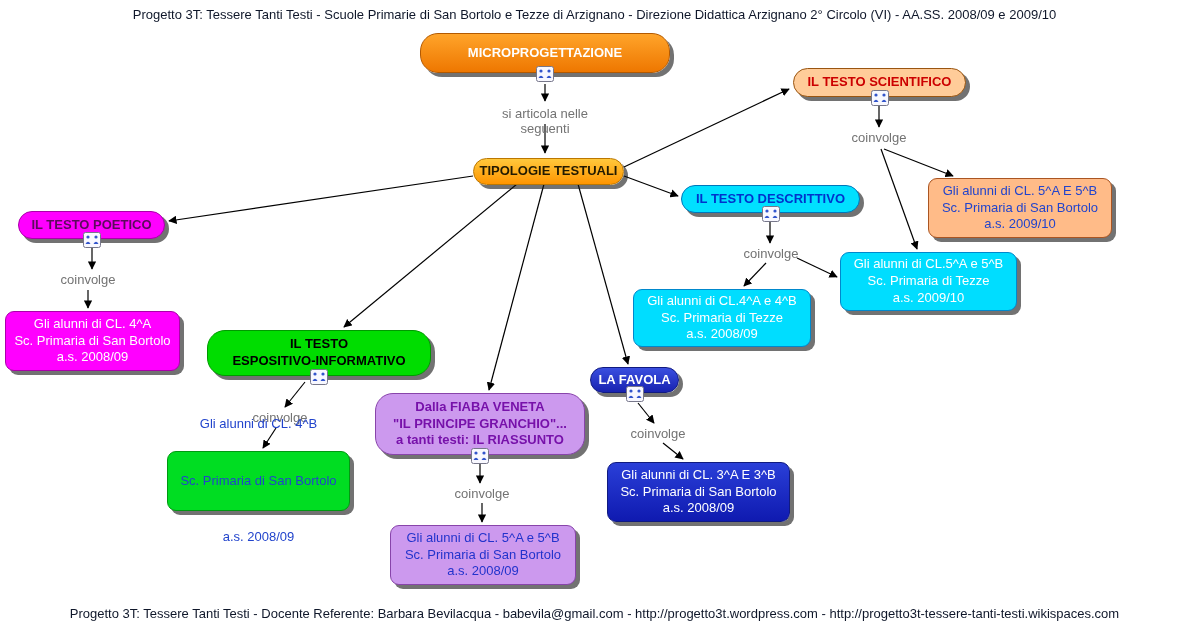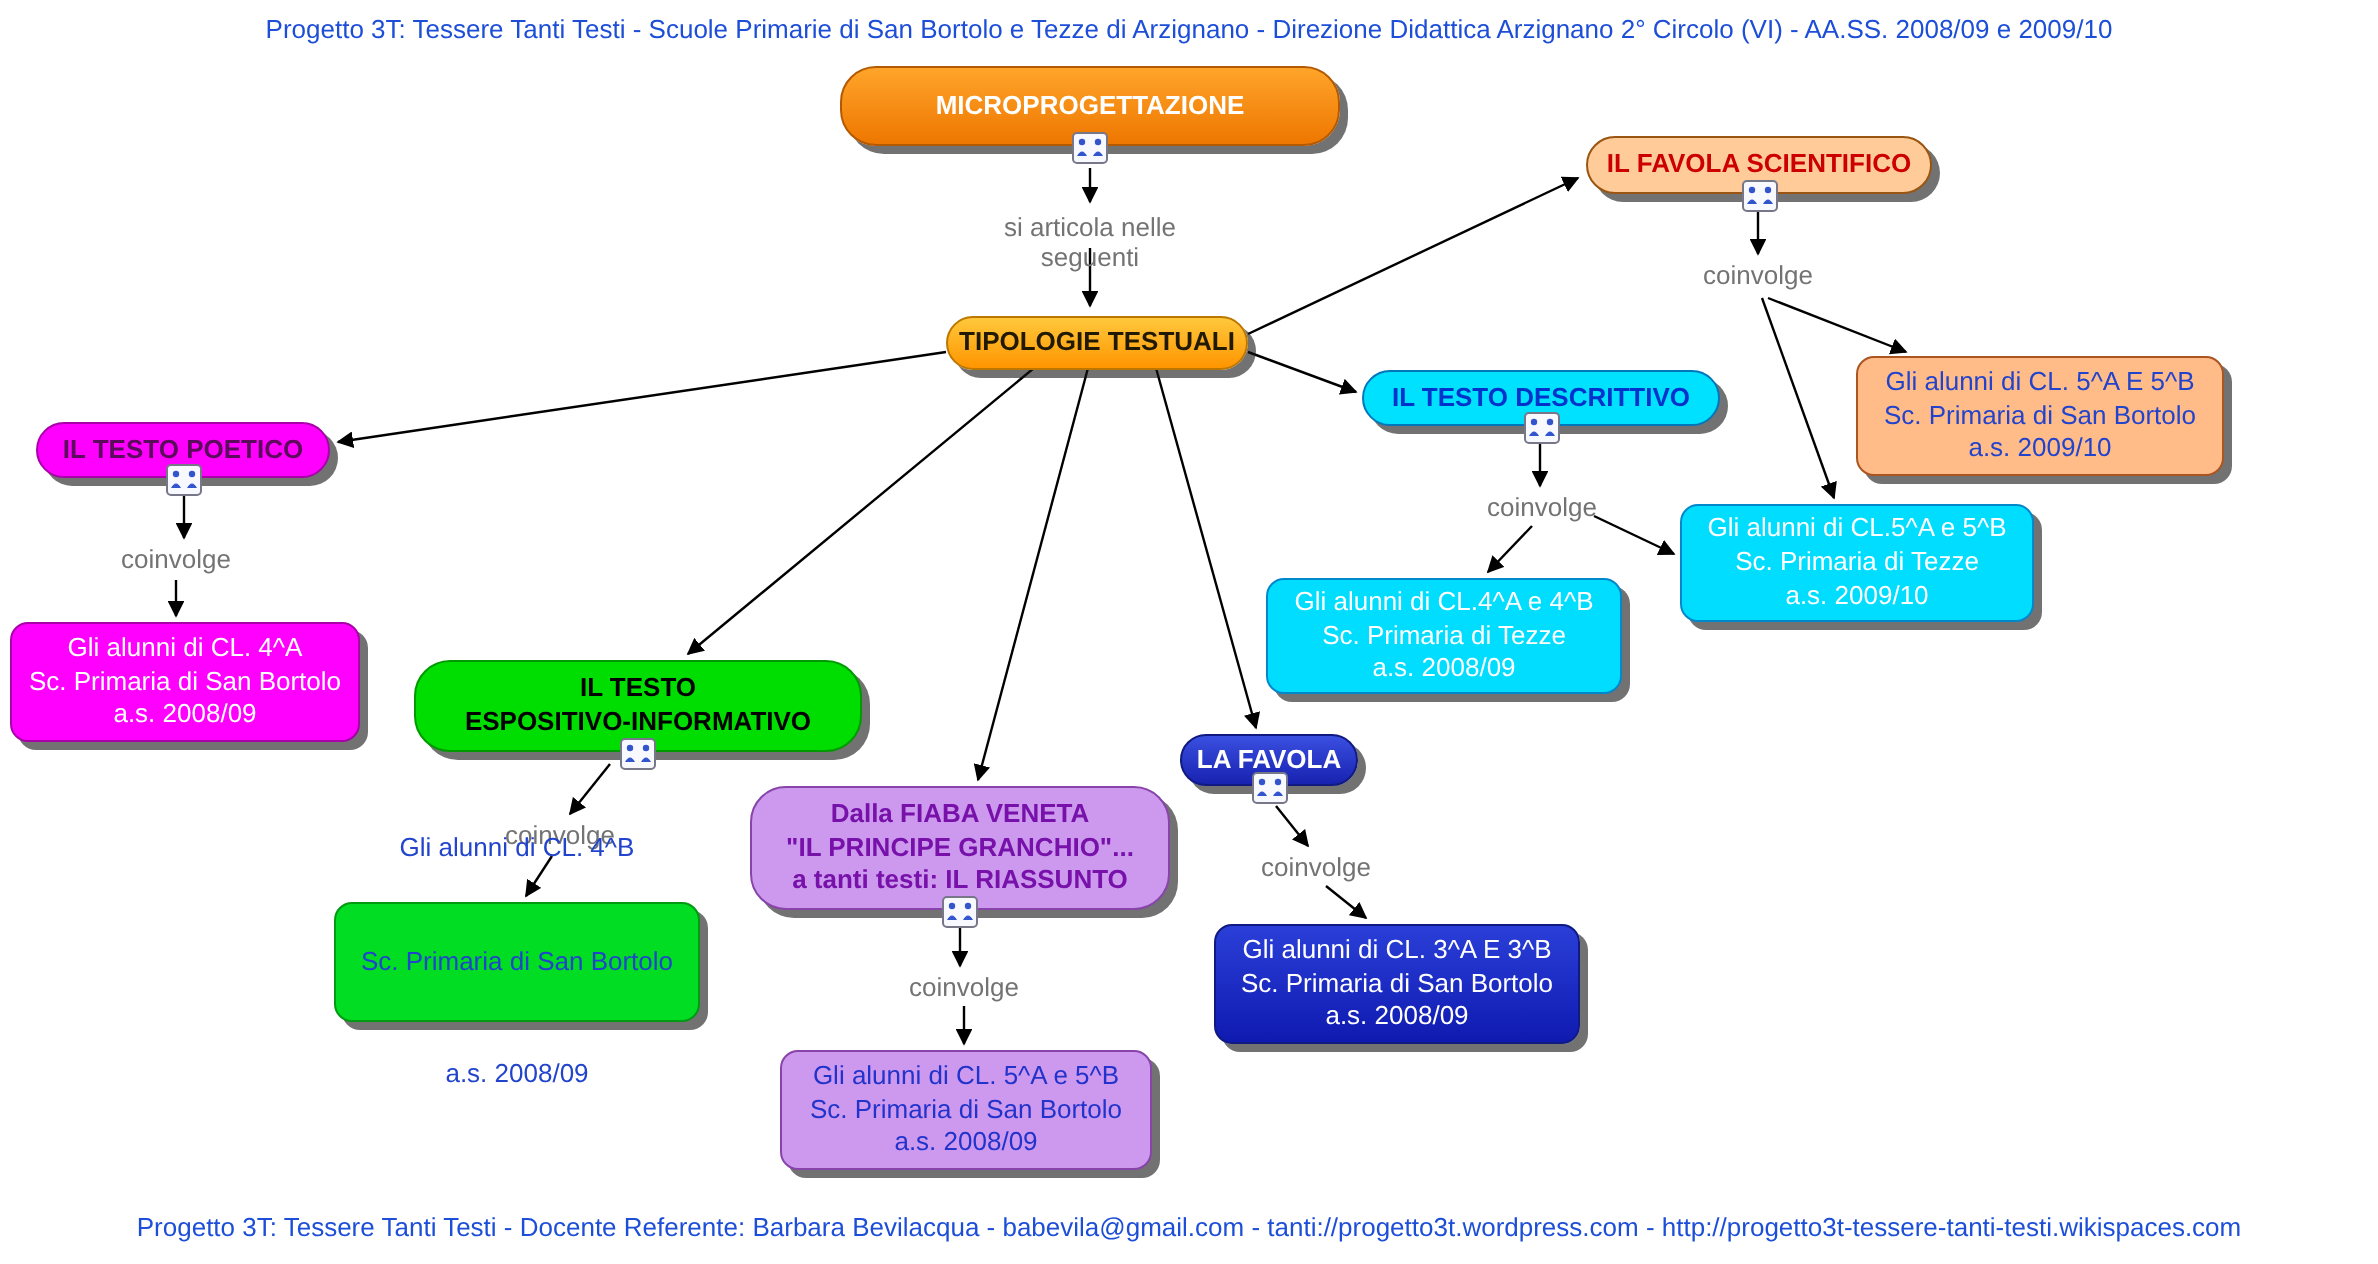--- a/index.html
+++ b/index.html
@@ -1,17 +1,17 @@
 <!DOCTYPE html>
 <html><head>
 <meta charset="utf-8">
 <style>
   html,body{margin:0;padding:0;background:#fff;font-family:"Liberation Sans",sans-serif;}
   #canvas{position:relative;width:1189px;height:632px;overflow:hidden;background:#fff;}
-  #header,#footer{position:absolute;left:0;width:100%;text-align:center;font-size:13px;color:#1d4ed8;z-index:3;}
+  #header,#footer{position:absolute;left:0;width:100%;text-align:center;font-size:13px;color:#0f172a;z-index:3;}
   #header{top:7px;}
   #footer{top:606px;}
   #arrows{position:absolute;left:0;top:0;z-index:1;}
   .node{position:absolute;z-index:2;box-sizing:border-box;display:flex;flex-direction:column;align-items:center;justify-content:center;
         text-align:center;border-radius:18px;box-shadow:4px 4px 0 rgba(20,20,20,0.6);line-height:1.3;}
   .topic{font-weight:bold;font-size:13px;}
   .student{font-size:13px;border-radius:9px;}
   .ln{display:block;}
   .lp{position:absolute;z-index:2;font-size:13px;color:#737373;text-align:center;width:120px;background:transparent;}
   .res-icon{position:absolute;left:50%;bottom:-10px;transform:translateX(-50%);width:18px;height:16px;line-height:0;z-index:4;}
@@ -93,21 +93,21 @@
     </span>
   </div>
 
   <div class="lp" id="lp-articola">si articola nelle seguenti</div>
 
   <div class="node topic" id="node-tipologie">
     <span class="ln">TIPOLOGIE TESTUALI</span>
   </div>
 
   <div class="node topic" id="node-scientifico">
-    <span class="ln">IL FAVOLA SCIENTIFICO</span>
+    <span class="ln">IL TESTO SCIENTIFICO</span>
     <span class="res-icon">
       <svg width="18" height="16" viewBox="0 0 18 16">
           <rect x="0.5" y="0.5" width="17" height="15" rx="2" fill="#f8f8ff" stroke="#77778a"></rect>
           <circle cx="5" cy="5" r="1.6" fill="#3355cc"></circle>
           <circle cx="13" cy="5" r="1.6" fill="#3355cc"></circle>
           <path d="M2.5 12 q2.5 -4.5 5 0 z" fill="#3355cc"></path>
           <path d="M10.5 12 q2.5 -4.5 5 0 z" fill="#3355cc"></path>
         </svg>
     </span>
   </div>
@@ -214,15 +214,15 @@
         </svg>
     </span>
   </div>
   <div class="lp" id="lp-c-fav">coinvolge</div>
   <div class="node student" id="st-favola">
     <span class="ln">Gli alunni di CL. 3^A E 3^B</span>
     <span class="ln">Sc. Primaria di San Bortolo</span>
     <span class="ln">a.s. 2008/09</span>
   </div>
 
-  <div id="footer">Progetto 3T: Tessere Tanti Testi  - Docente Referente: Barbara Bevilacqua  -  babevila@gmail.com  - tanti://progetto3t.wordpress.com  -  http://progetto3t-tessere-tanti-testi.wikispaces.com</div>
+  <div id="footer">Progetto 3T: Tessere Tanti Testi  - Docente Referente: Barbara Bevilacqua  -  babevila@gmail.com  - http://progetto3t.wordpress.com  -  http://progetto3t-tessere-tanti-testi.wikispaces.com</div>
 
 </div>
 
 </body></html>

